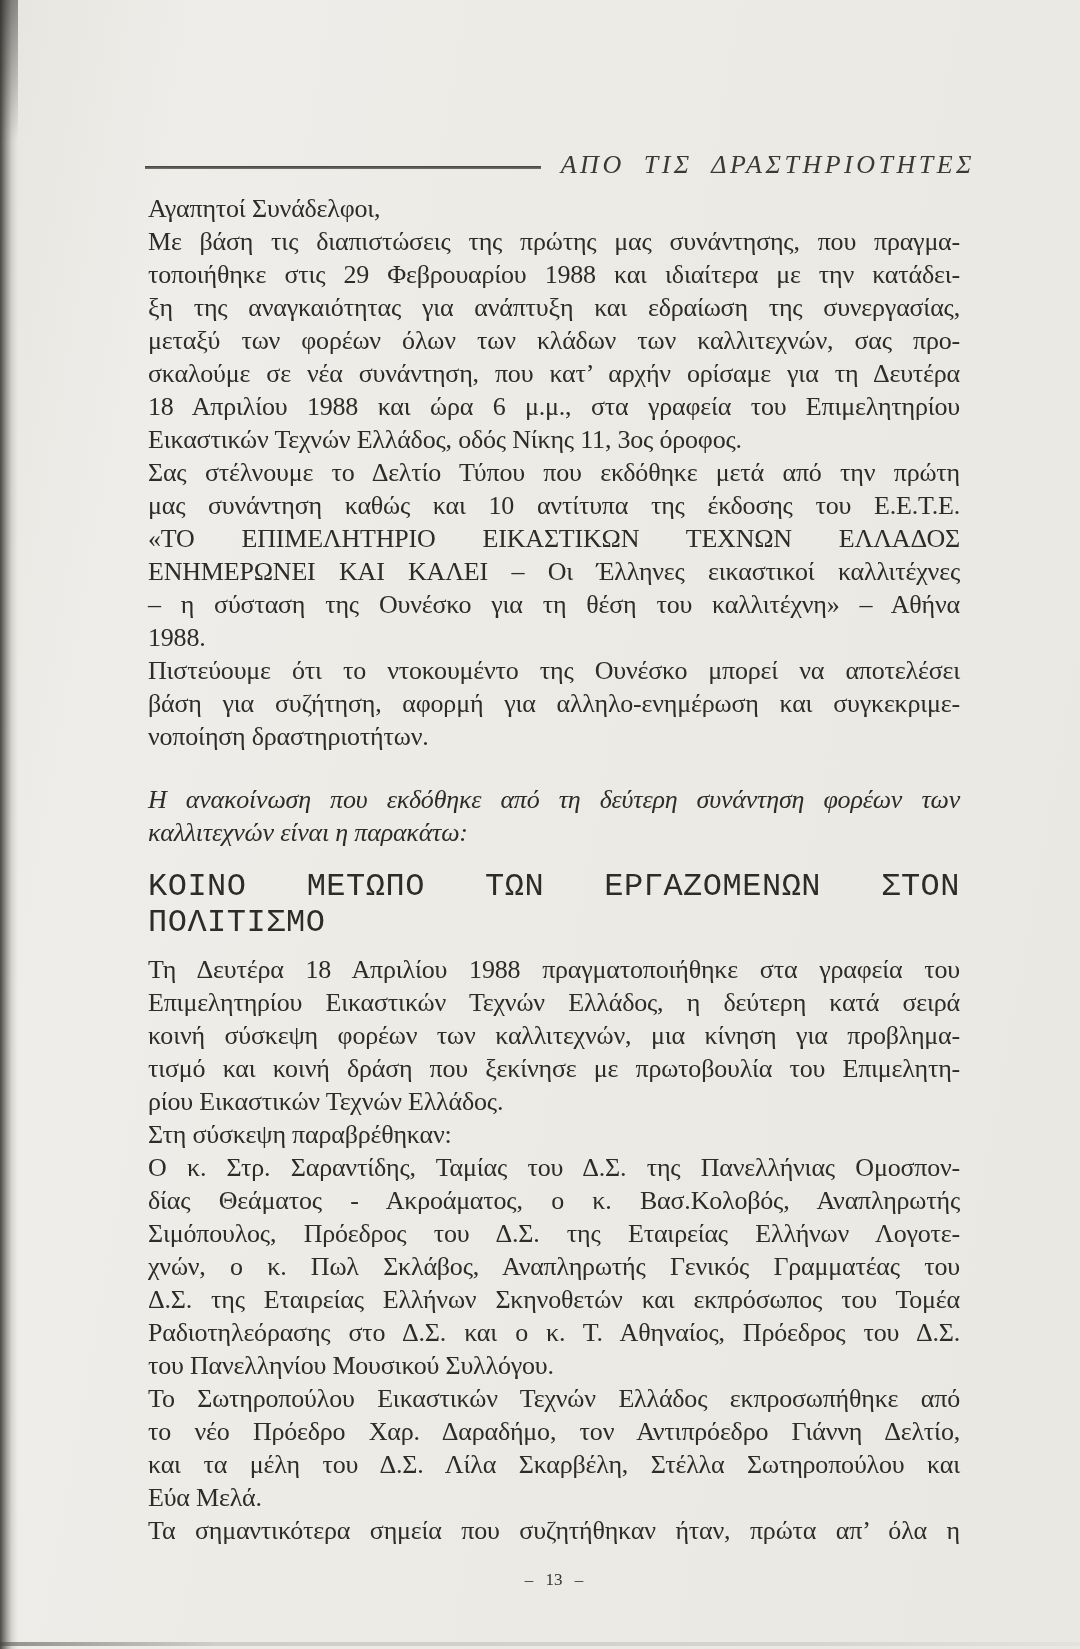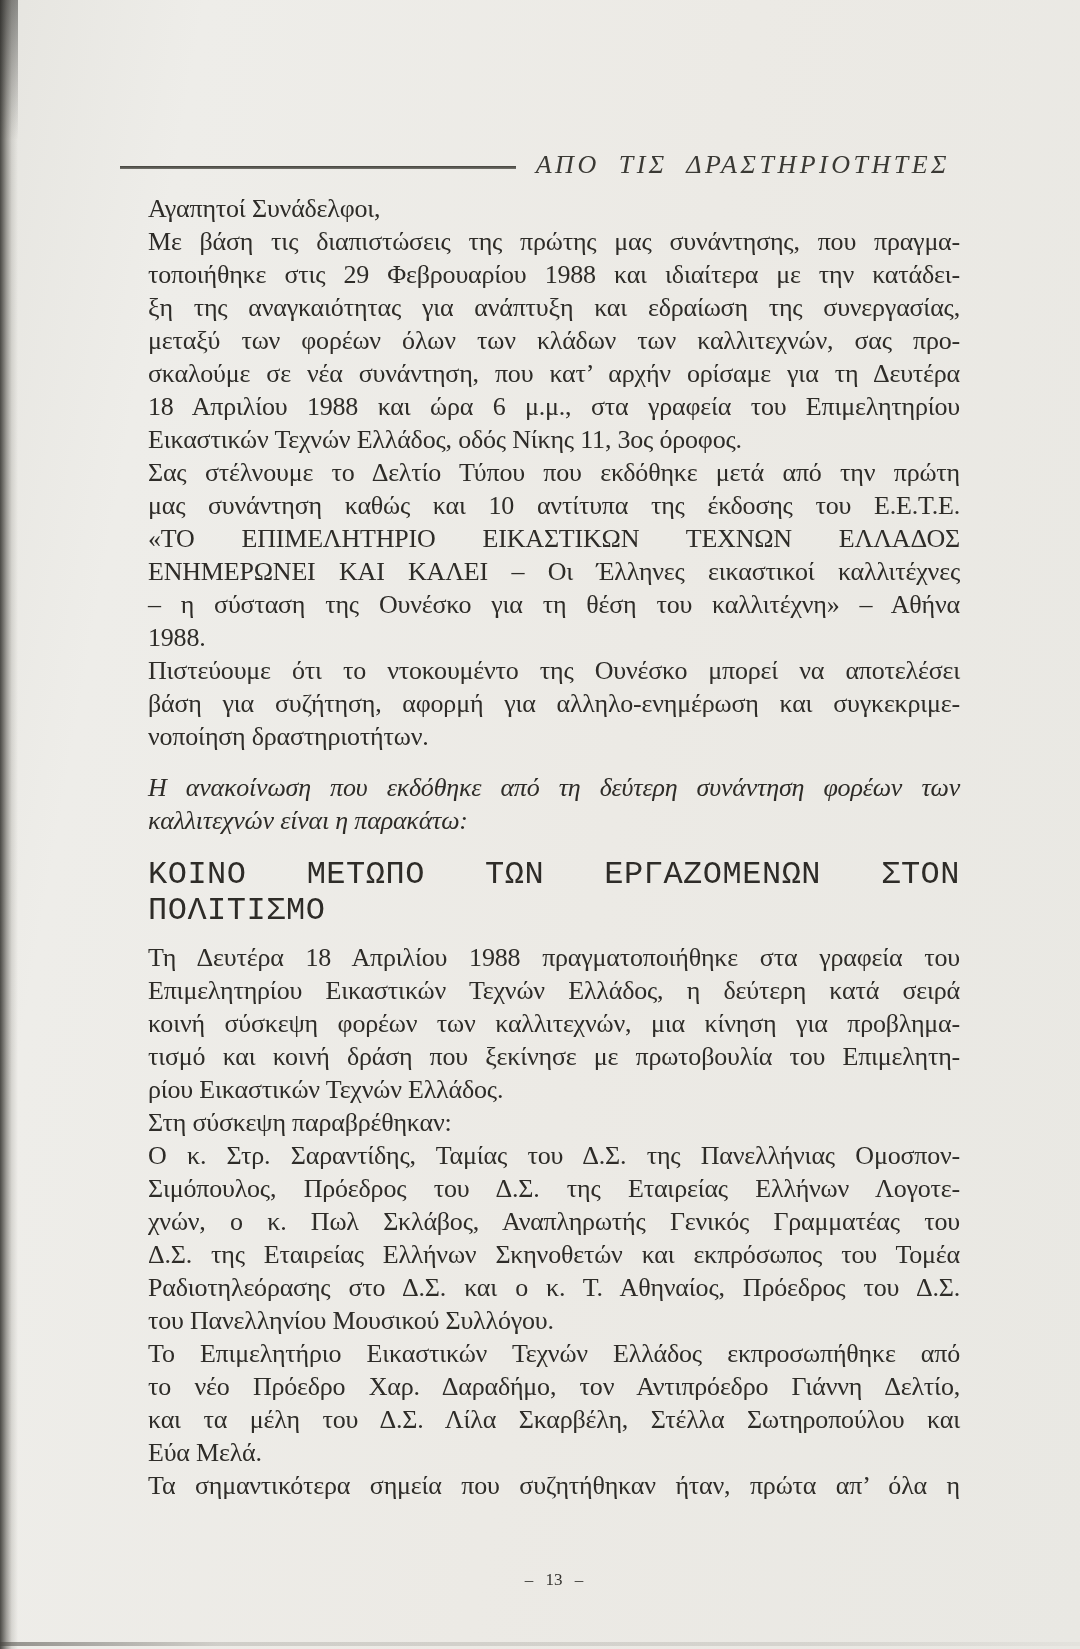--- a/index.html
+++ b/index.html
@@ -39,21 +39,21 @@
     left: 0; right: 0; bottom: 3px;
     height: 4px;
     background: linear-gradient(to right,
       rgba(70,68,62,0.55) 0%,
       rgba(120,118,110,0.25) 20%,
       rgba(120,118,110,0.18) 75%,
       rgba(120,118,110,0.05) 100%);
   }
   .running-header {
     position: absolute;
-    left: 120px;
+    left: 145px;
     width: 830px;
     top: 150px;
     display: flex;
     align-items: center;
     gap: 20px;
   }
   .header-rule {
     flex: 1 1 auto;
     height: 3px;
     margin-top: 4px;
@@ -79,21 +79,21 @@
   .ln {
     line-height: 33px;
     text-align: left;
     white-space: normal;
   }
   .ln.just {
     text-align: justify;
     text-align-last: justify;
   }
   .sec-announcement-intro {
-    margin-top: 18px;
+    margin-top: 30px;
     font-style: italic;
   }
   .sec-section-heading {
     margin-top: 20px;
     font-size: 32px;
     letter-spacing: 0.5px;
     font-family: Liberation Mono, monospace;
   }
   .sec-section-heading .ln { line-height: 36px; }
   .sec-meeting-report { margin-top: 12px; }
@@ -147,26 +147,27 @@
         <div class="ln just">ΚΟΙΝΟ ΜΕΤΩΠΟ ΤΩΝ ΕΡΓΑΖΟΜΕΝΩΝ ΣΤΟΝ ΠΟΛΙΤΙΣΜΟ</div>
       </div>
       <div class="section sec-meeting-report">
         <div class="ln just">Τη Δευτέρα 18 Απριλίου 1988 πραγματοποιήθηκε στα γραφεία του</div>
         <div class="ln just">Επιμελητηρίου Εικαστικών Τεχνών Ελλάδος, η δεύτερη κατά σειρά</div>
         <div class="ln just">κοινή σύσκεψη φορέων των καλλιτεχνών, μια κίνηση για προβλημα-</div>
         <div class="ln just">τισμό και κοινή δράση που ξεκίνησε με πρωτοβουλία του Επιμελητη-</div>
         <div class="ln">ρίου Εικαστικών Τεχνών Ελλάδος.</div>
         <div class="ln">Στη σύσκεψη παραβρέθηκαν:</div>
         <div class="ln just">Ο κ. Στρ. Σαραντίδης, Ταμίας του Δ.Σ. της Πανελλήνιας Ομοσπον-</div>
+        <div class="ln just">δίας Θεάματος - Ακροάματος, ο κ. Βασ.Κολοβός, Αναπληρωτής</div>
         <div class="ln just">Σιμόπουλος, Πρόεδρος του Δ.Σ. της Εταιρείας Ελλήνων Λογοτε-</div>
         <div class="ln just">χνών, ο κ. Πωλ Σκλάβος, Αναπληρωτής Γενικός Γραμματέας του</div>
         <div class="ln just">Δ.Σ. της Εταιρείας Ελλήνων Σκηνοθετών και εκπρόσωπος του Τομέα</div>
         <div class="ln just">Ραδιοτηλεόρασης στο Δ.Σ. και ο κ. Τ. Αθηναίος, Πρόεδρος του Δ.Σ.</div>
         <div class="ln">του Πανελληνίου Μουσικού Συλλόγου.</div>
-        <div class="ln just">Το Επιμελητήριο Εικαστικών Τεχνών Ελλάδος εκπροσωπήθηκε από</div>
+        <div class="ln just">Το Σωτηροπούλου Εικαστικών Τεχνών Ελλάδος εκπροσωπήθηκε από</div>
         <div class="ln just">το νέο Πρόεδρο Χαρ. Δαραδήμο, τον Αντιπρόεδρο Γιάννη Δελτίο,</div>
         <div class="ln just">και τα μέλη του Δ.Σ. Λίλα Σκαρβέλη, Στέλλα Σωτηροπούλου και</div>
         <div class="ln">Εύα Μελά.</div>
         <div class="ln just">Τα σημαντικότερα σημεία που συζητήθηκαν ήταν, πρώτα απ’ όλα η</div>
       </div>
     </div>
 
   <div class="page-number">– 13 –</div>
 
   <div class="scan-bottom"></div>

